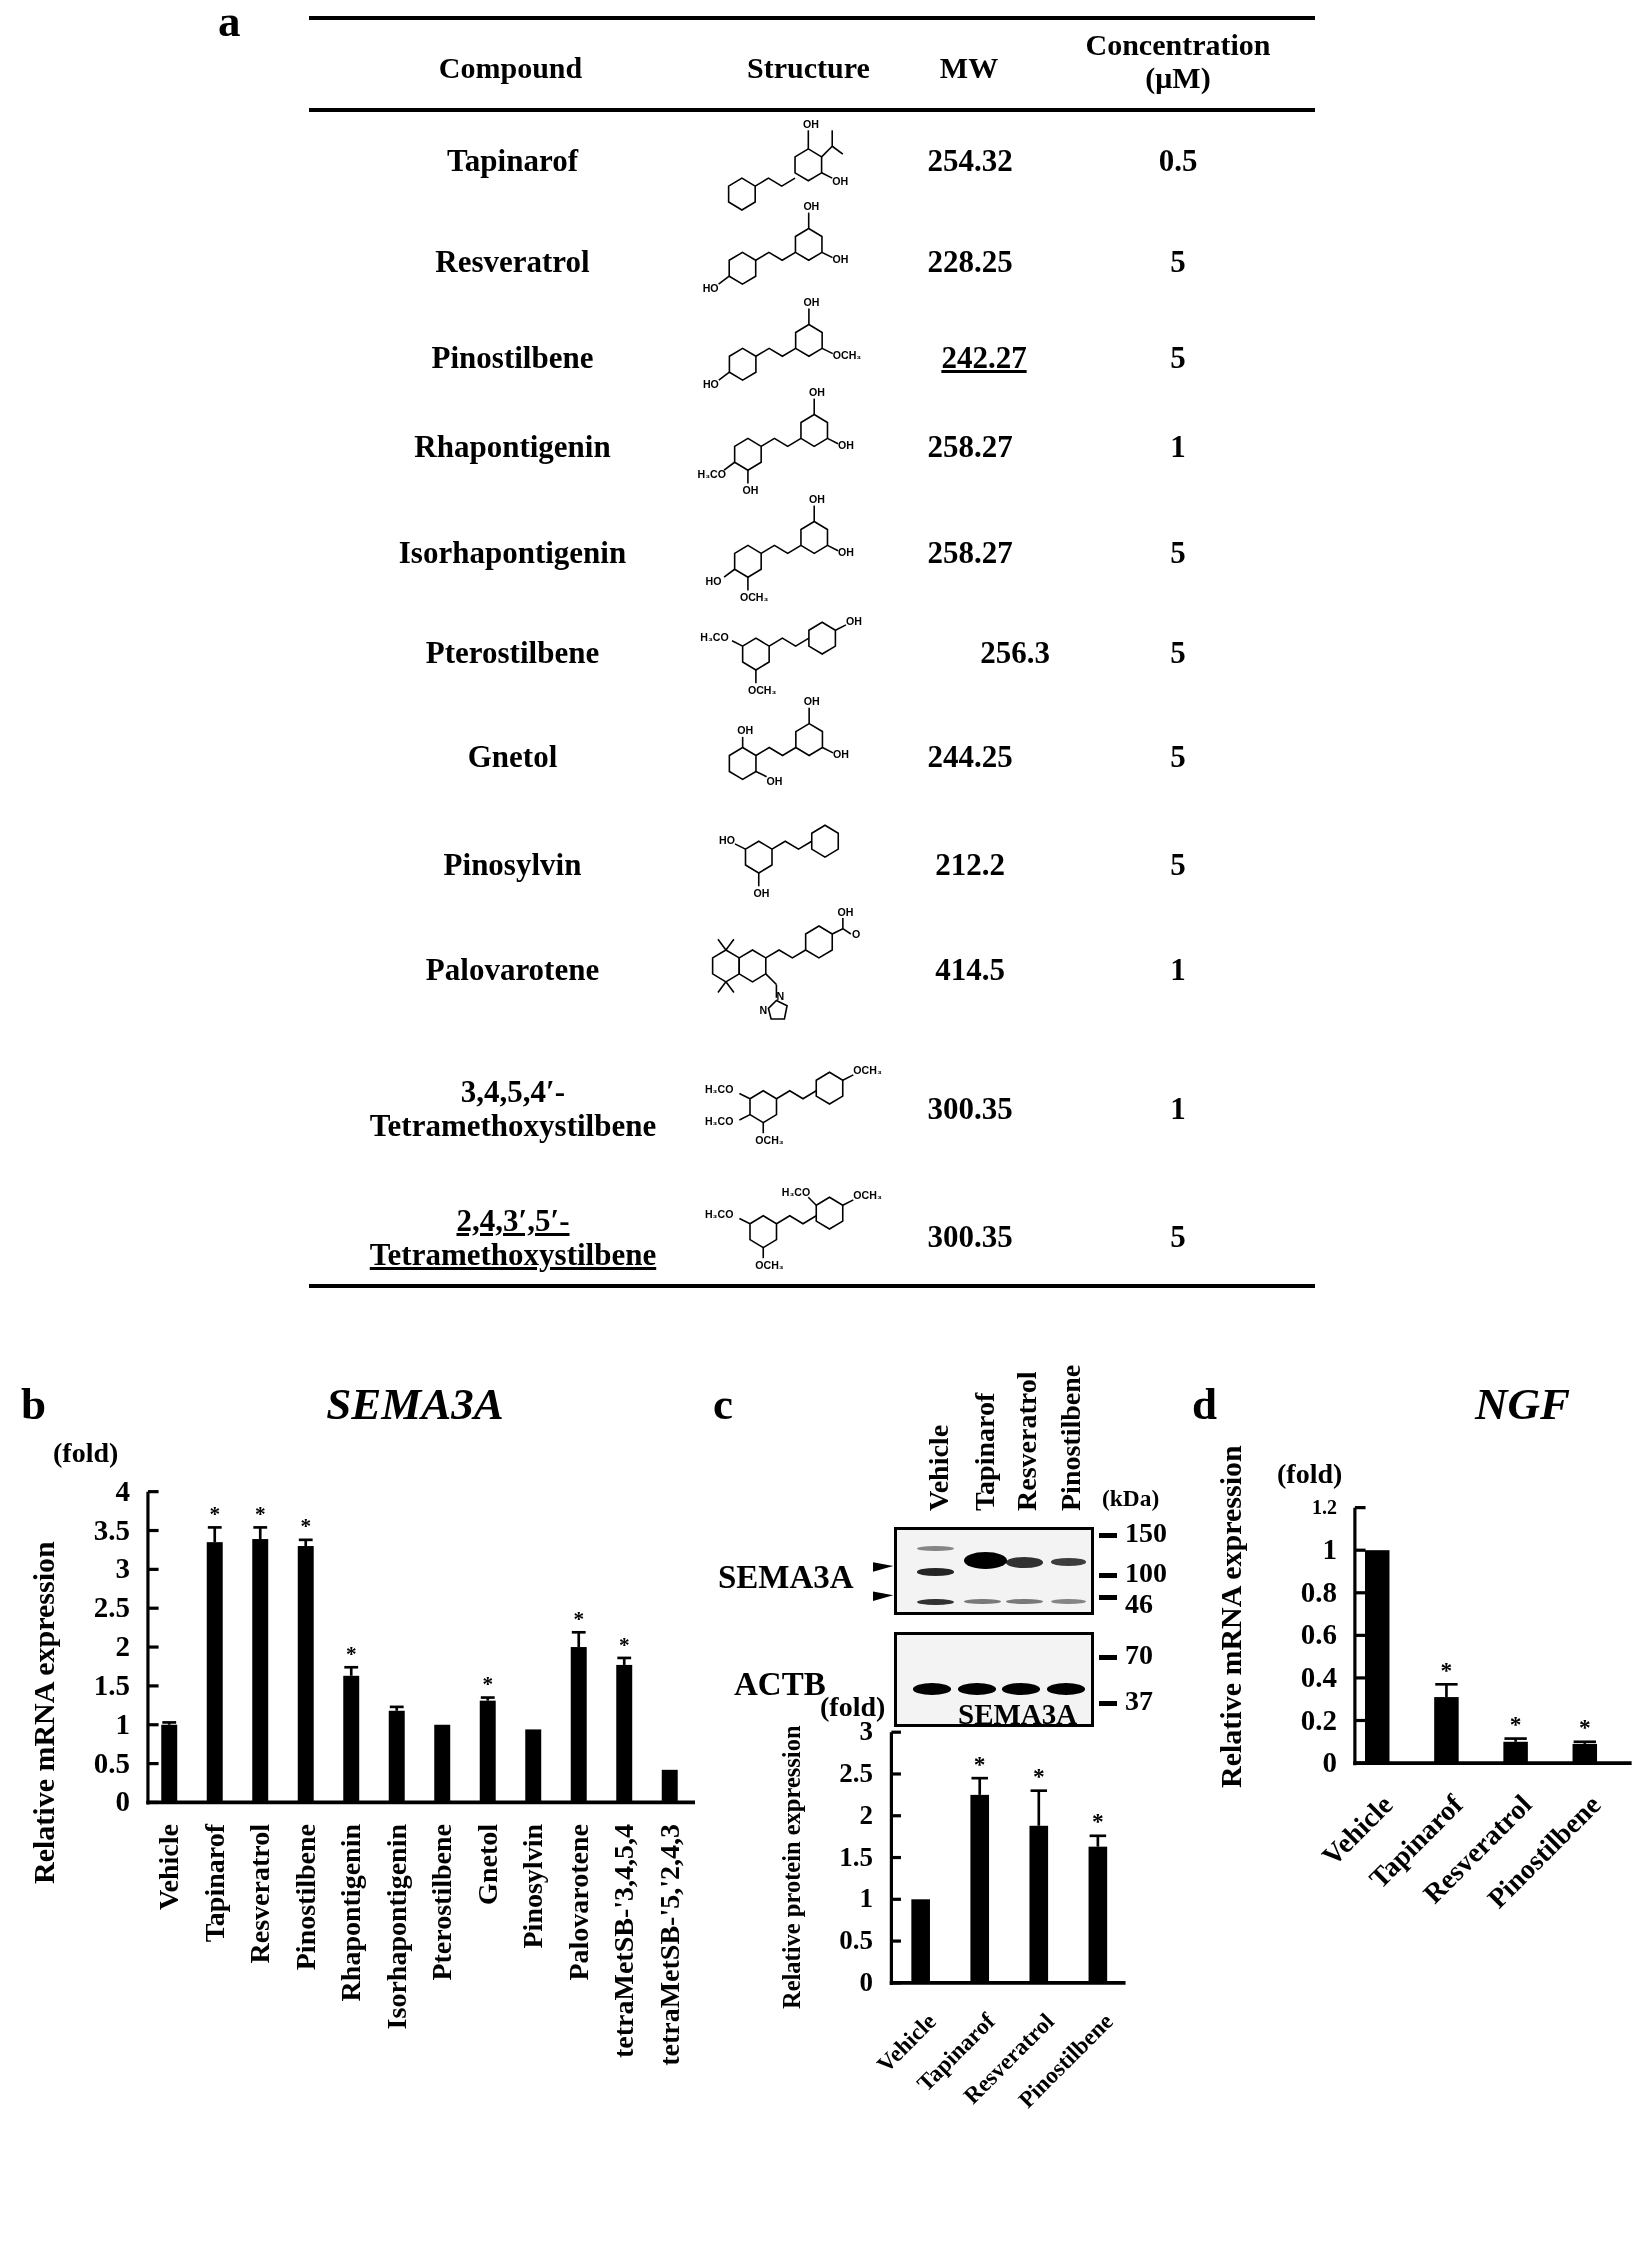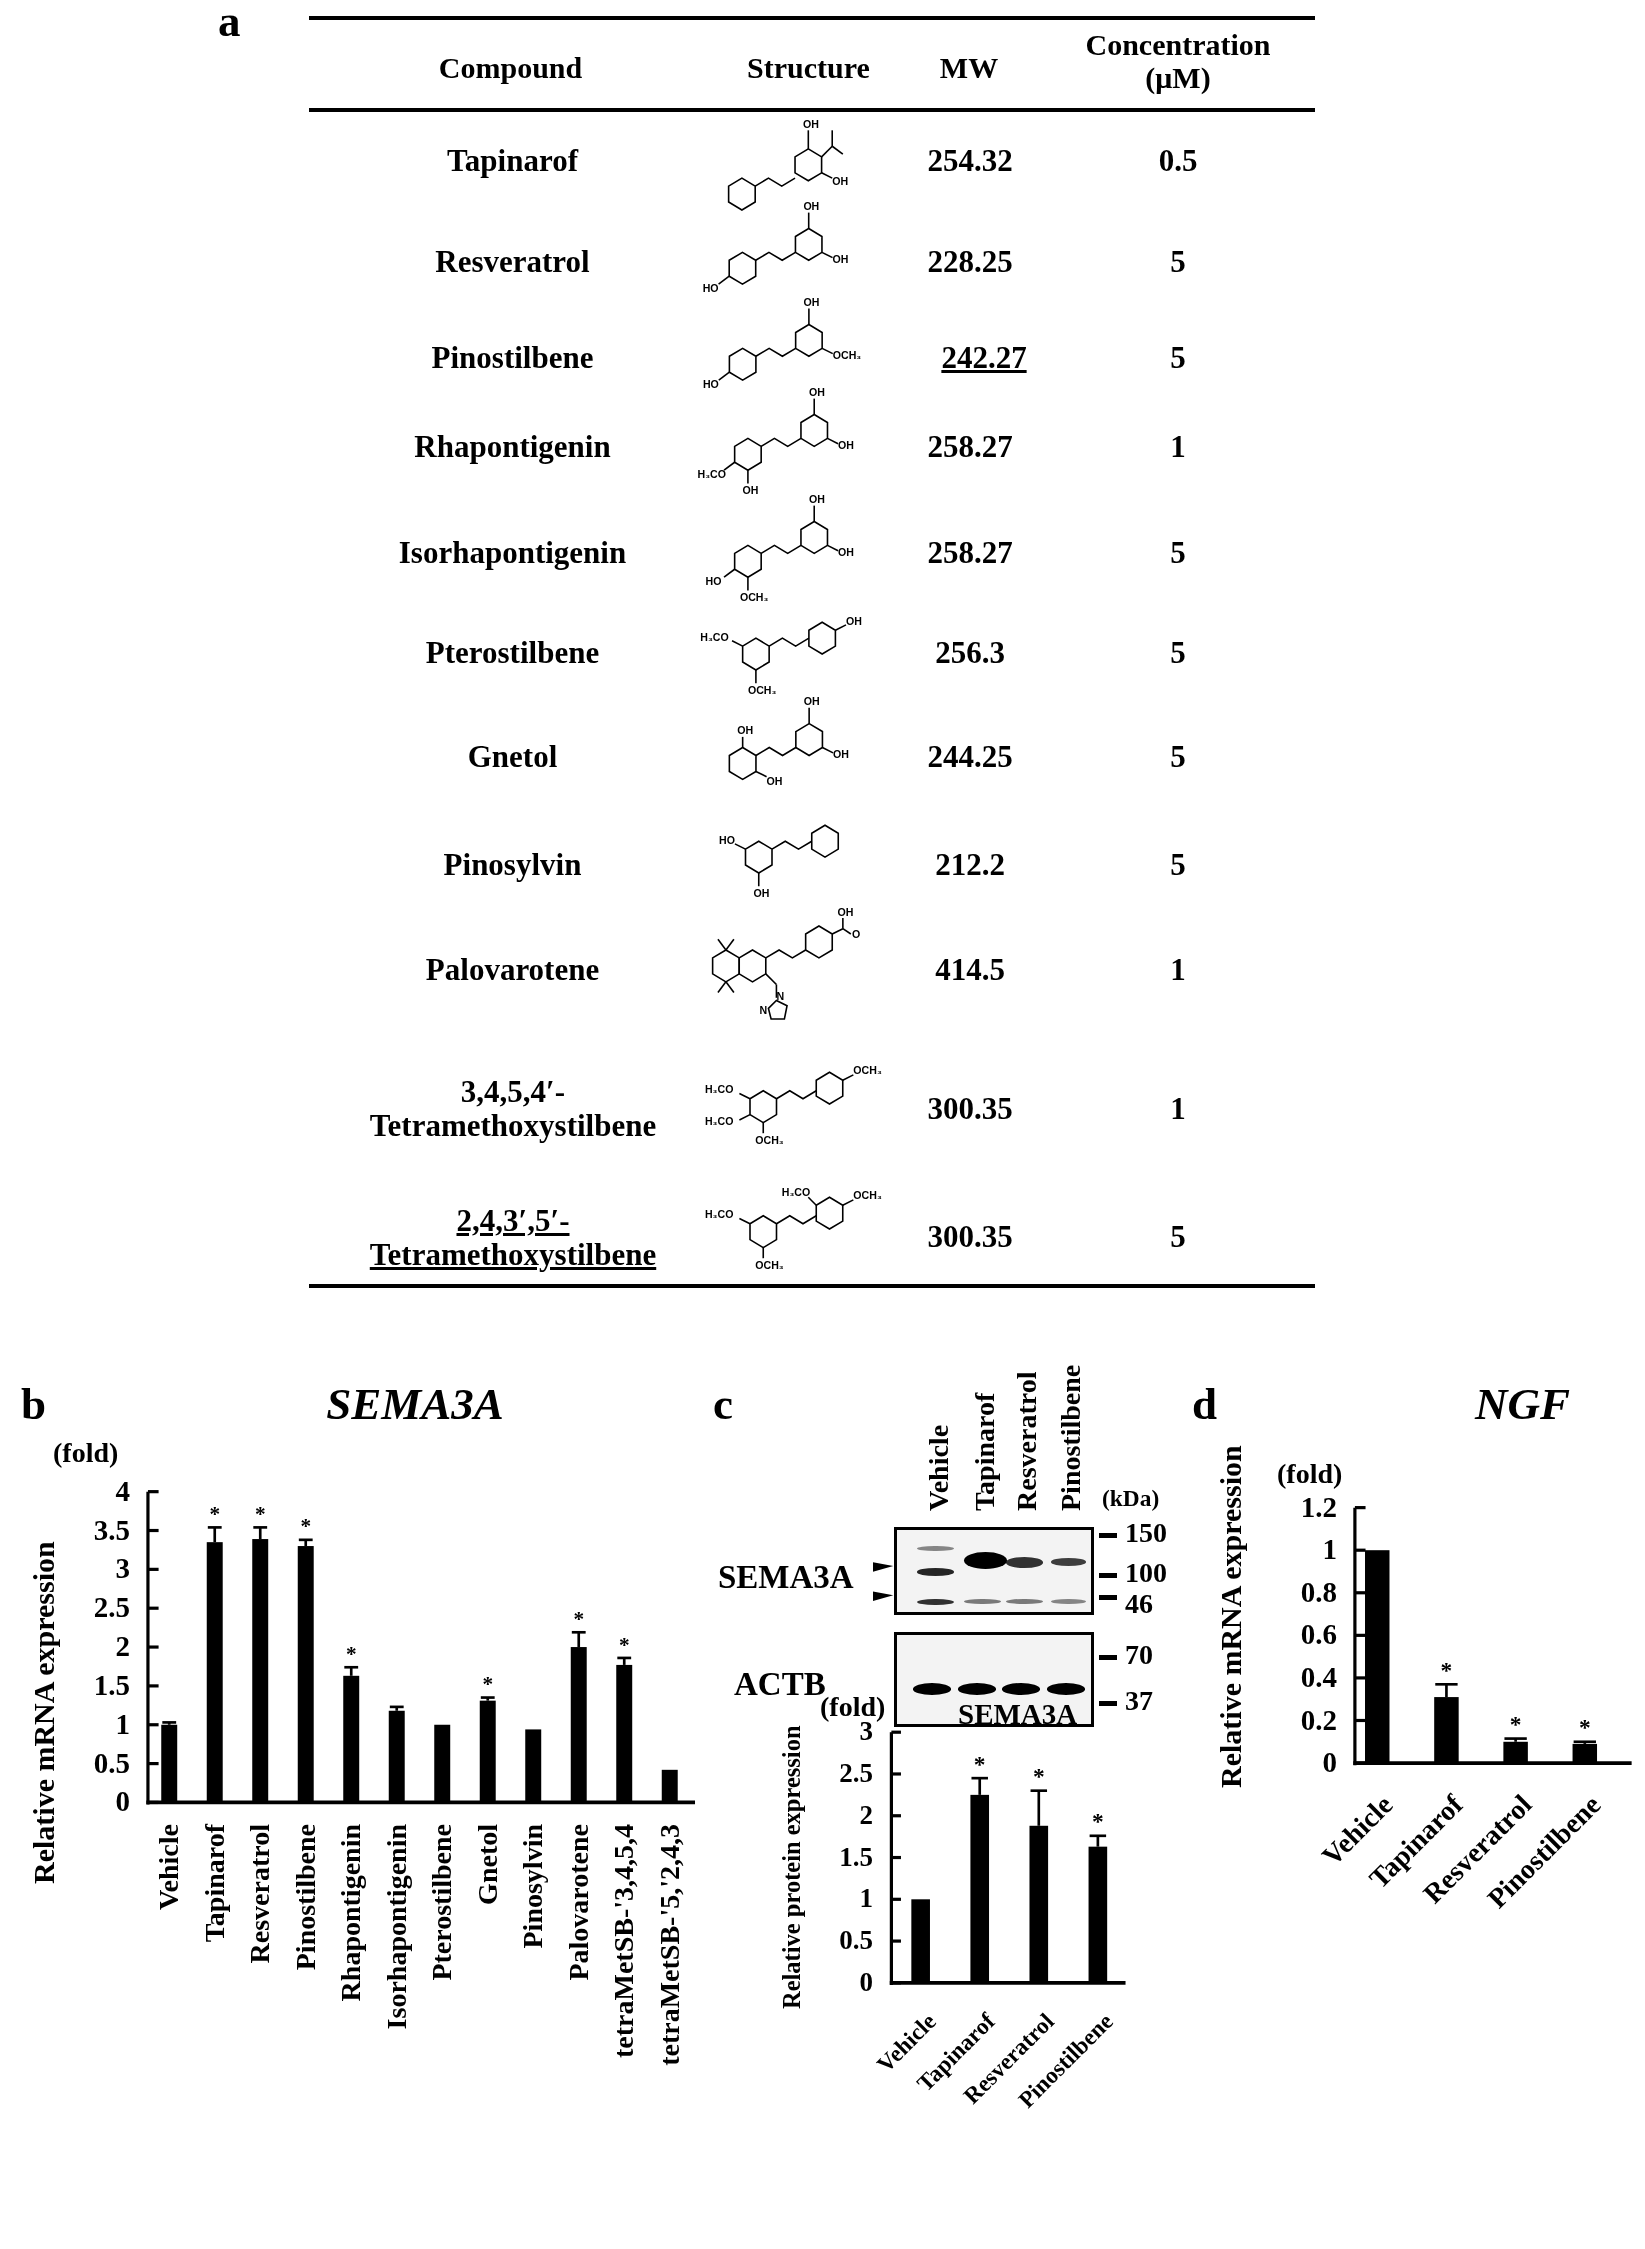--- a/index.html
+++ b/index.html
@@ -64,21 +64,21 @@
     <div class="td" style="left:890px; top:430px; width:160px;">258.27</div>
     <div class="td" style="left:1098px; top:430px; width:160px;">1</div>
   </div>
   <div>
     <div class="td" style="left:353px; top:536px; width:319px;">Isorhapontigenin</div>
     <div class="td" style="left:890px; top:536px; width:160px;">258.27</div>
     <div class="td" style="left:1098px; top:536px; width:160px;">5</div>
   </div>
   <div>
     <div class="td" style="left:353px; top:636px; width:319px;">Pterostilbene</div>
-    <div class="td" style="left:890px; top:636px; width:160px;">256.3</div>
+    <div class="td" style="left:890px; top:636px; width:160px;text-align:right;">256.3</div>
     <div class="td" style="left:1098px; top:636px; width:160px;">5</div>
   </div>
   <div>
     <div class="td" style="left:353px; top:740px; width:319px;">Gnetol</div>
     <div class="td" style="left:890px; top:740px; width:160px;">244.25</div>
     <div class="td" style="left:1098px; top:740px; width:160px;">5</div>
   </div>
   <div>
     <div class="td" style="left:353px; top:848px; width:319px;">Pinosylvin</div>
     <div class="td" style="left:890px; top:848px; width:160px;">212.2</div>
@@ -477,21 +477,21 @@
         <text x="2978" y="3261" text-anchor="middle" font-size="44" font-family="Liberation Serif, serif" fill="#000">*</text>
       </g>
   </svg>
   <div id="chart-d-ticks">
       <div class="tick-label" style="left: 1262px; top: 1748px; font-size: 29px;">0</div>
       <div class="tick-label" style="left: 1262px; top: 1706px; font-size: 29px;">0.2</div>
       <div class="tick-label" style="left: 1262px; top: 1663px; font-size: 29px;">0.4</div>
       <div class="tick-label" style="left: 1262px; top: 1620px; font-size: 29px;">0.6</div>
       <div class="tick-label" style="left: 1262px; top: 1578px; font-size: 29px;">0.8</div>
       <div class="tick-label" style="left: 1262px; top: 1535px; font-size: 29px;">1</div>
-      <div class="tick-label" style="left: 1262px; top: 1493px; font-size: 29px;">1.2</div>
+      <div class="tick-label" style="left: 1262px; top: 1493px; font-size: 20px;">1.2</div>
     </div>
   <div id="chart-d-xlabels">
       <div class="xlabel-d" style="width: 224px; left: 1164px; top: 1784px; font-size: 28px;">Vehicle</div>
       <div class="xlabel-d" style="width: 224px; left: 1234px; top: 1784px; font-size: 28px;">Tapinarof</div>
       <div class="xlabel-d" style="width: 224px; left: 1303px; top: 1784px; font-size: 28px;">Resveratrol</div>
       <div class="xlabel-d" style="width: 224px; left: 1372px; top: 1784px; font-size: 28px;">Pinostilbene</div>
     </div>
 </div>
 
 

